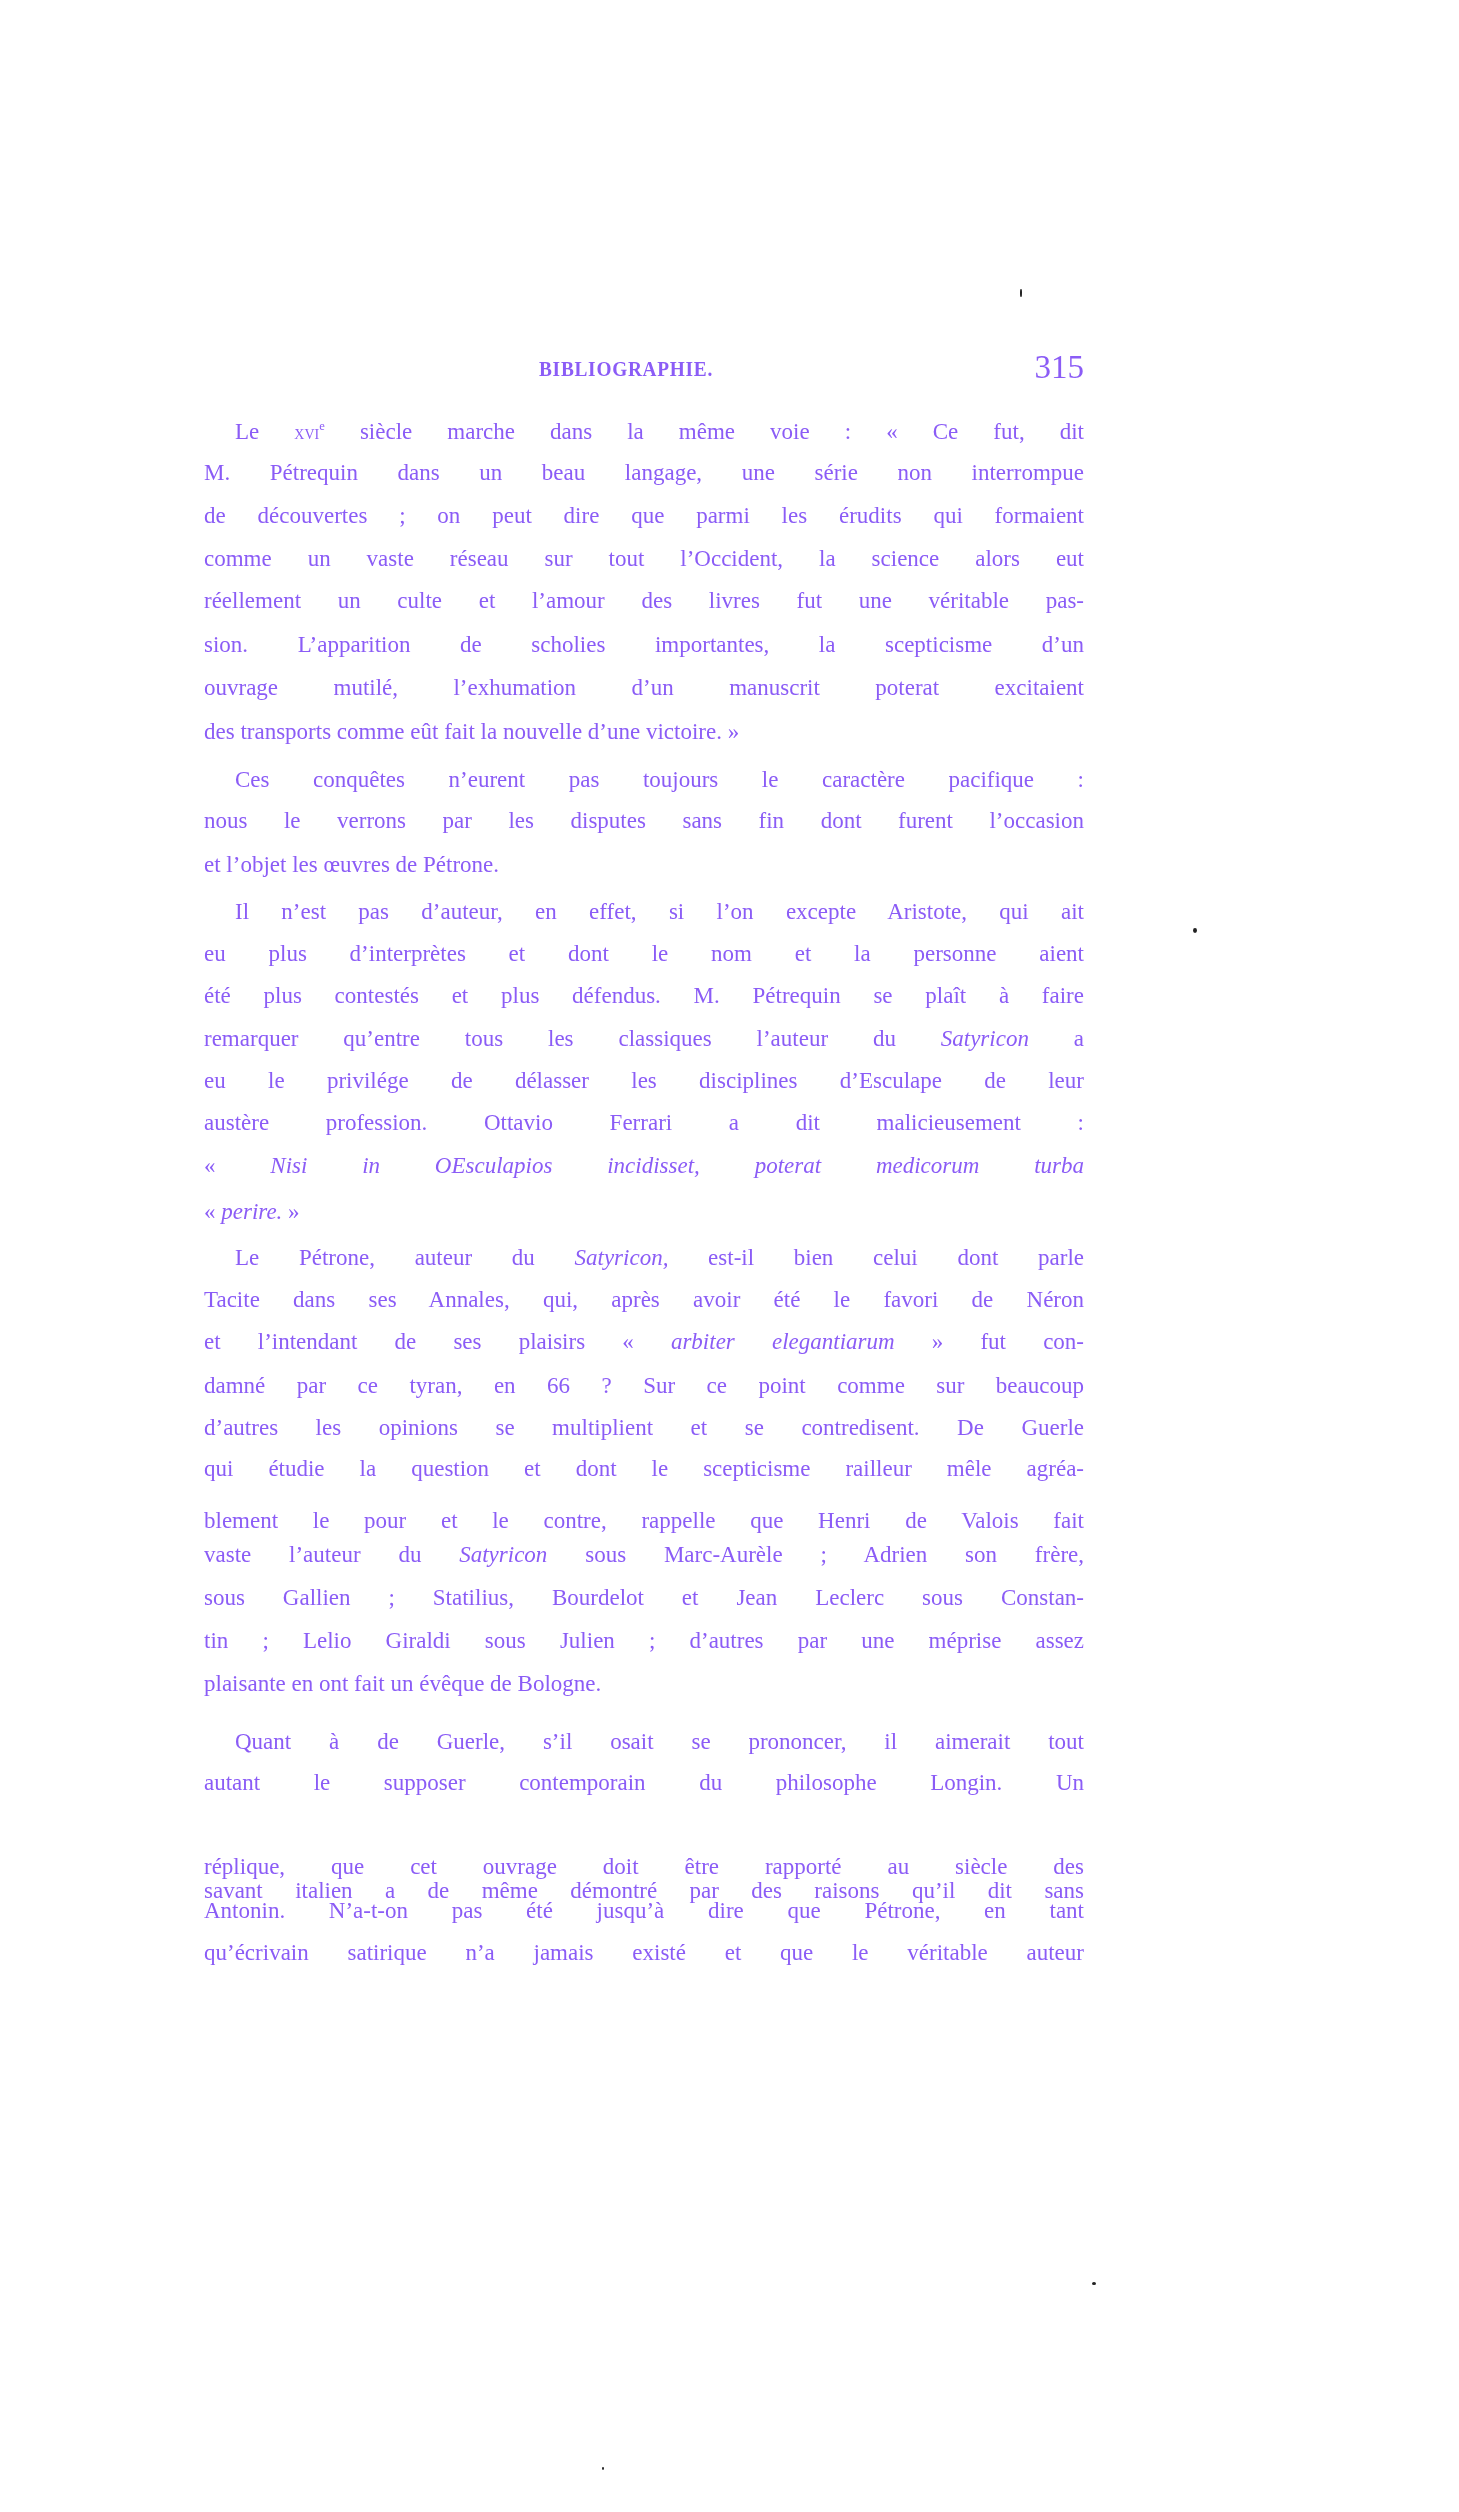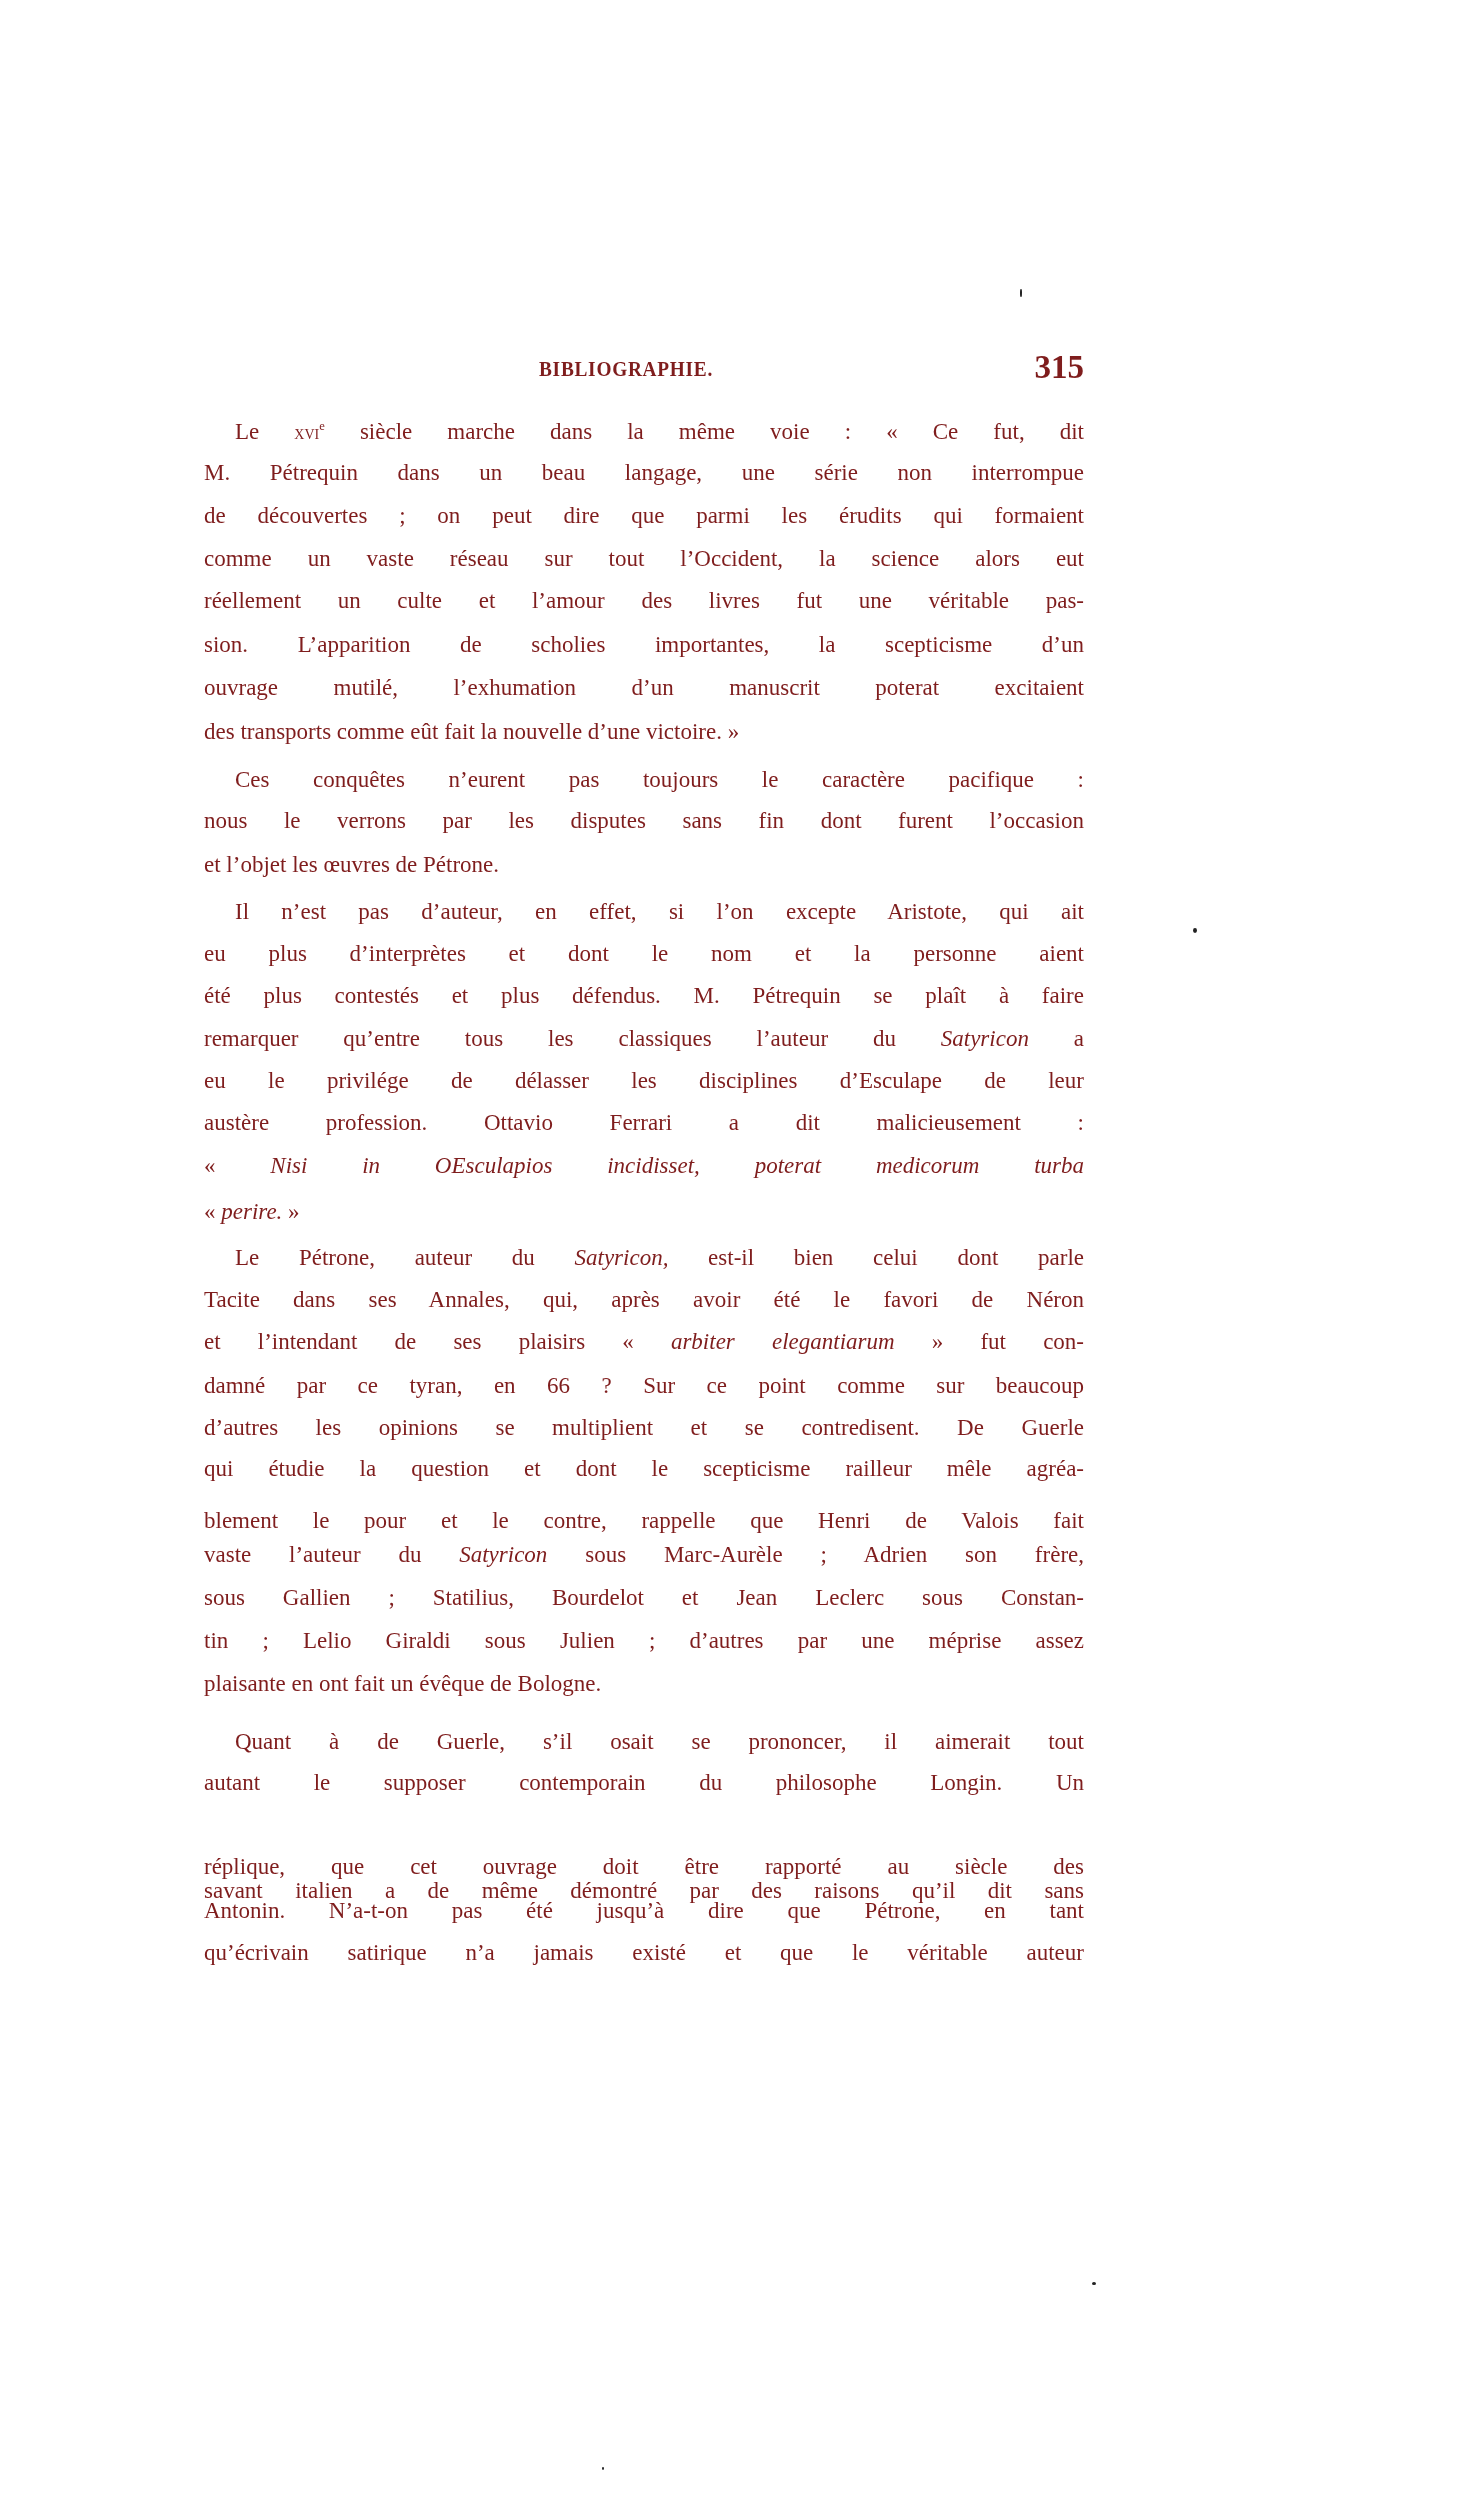--- a/index.html
+++ b/index.html
@@ -2,21 +2,21 @@
 <html style="font-size:13px"><head>
 <meta charset="utf-8">
 <style>
   html, body { margin: 0; padding: 0; background: #ffffff; }
   #page {
     position: relative;
     width: 1460px;
     height: 2512px;
     background: #ffffff;
     overflow: hidden;
-    color: #7f1d1d;
+    color: #8b5cf6;
     font-family: "Liberation Serif", "DejaVu Serif", serif;
   }
   .running-head {
     position: absolute;
     top: 357px;
     left: 539px;
     font-size: 21px;
     font-weight: bold;
     letter-spacing: 0.8px;
     transform: scaleX(0.92);
@@ -24,21 +24,20 @@
     white-space: nowrap;
   }
   .folio {
     position: absolute;
     top: 349px;
     left: 1029px;
     width: 55px;
     text-align: right;
     font-size: 33px;
     white-space: nowrap;
-    font-weight: bold;
   }
   .line {
     position: absolute;
     left: 204px;
     width: 880px;
     height: 42px;
     line-height: 42px;
     font-size: 23px;
     white-space: nowrap;
     text-align: justify;

